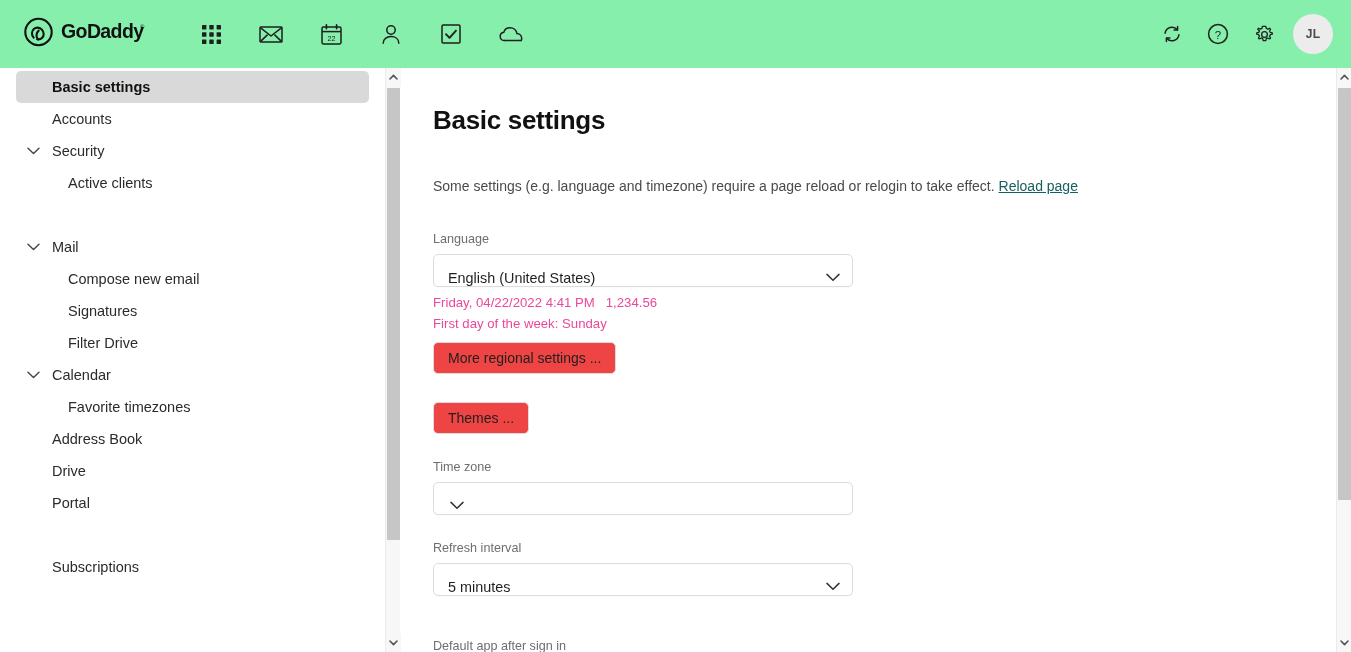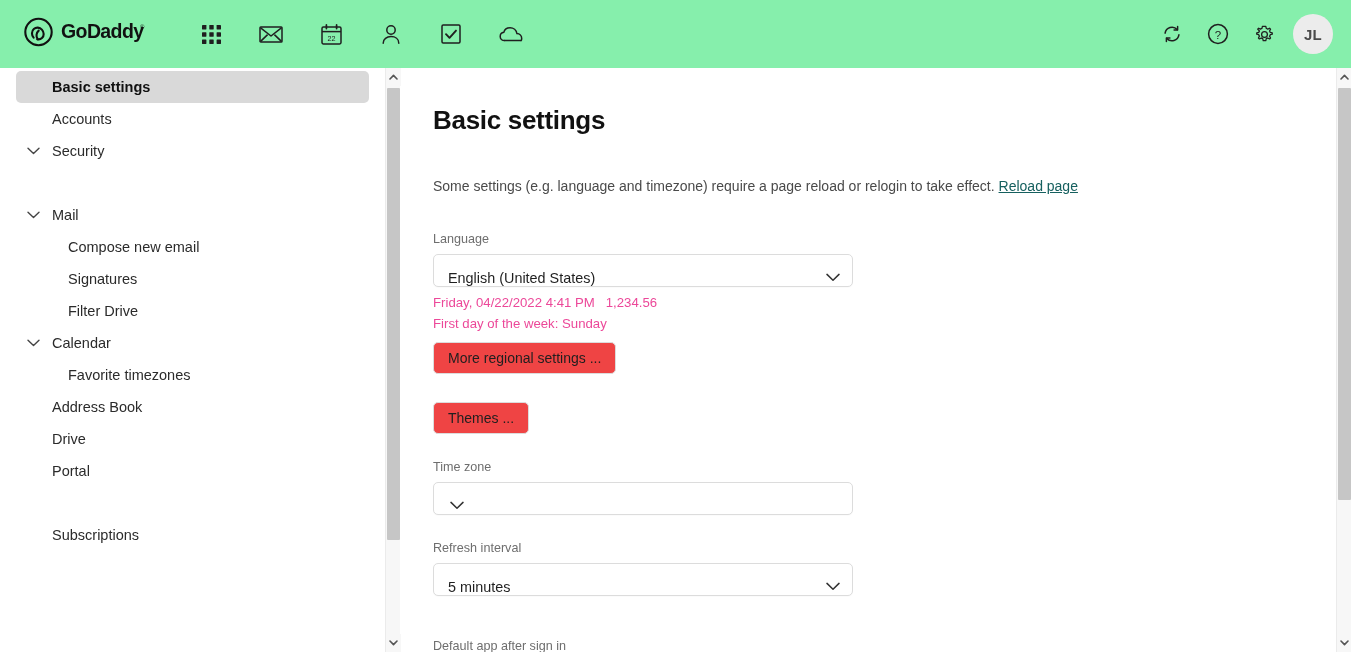--- a/index.html
+++ b/index.html
@@ -58,21 +58,21 @@
     border-radius: 50%;
     cursor: pointer;
     background: transparent;
     border: none;
   }
   .avatar {
     width: 40px; height: 40px;
     border-radius: 50%;
     background: #ececec;
     display: flex; align-items: center; justify-content: center;
-    font-size: 15px;
+    font-size: 12px;
     font-weight: 600;
     color: #4a4a4a;
     letter-spacing: 0.3px;
     margin-left: 6px;
     cursor: pointer;
     user-select: none;
   }
 
   
   .body-region {
@@ -362,20 +362,23 @@
           <span class="nav-label">Accounts</span>
         </div>
         <div class="nav-item lvl0">
           <span class="nav-caret">
             <svg width="13" height="8" viewBox="0 0 13 8" aria-hidden="true">
               <path d="M1 1.2 L6.5 6.4 L12 1.2" fill="none" stroke="#444444" stroke-width="1.4" stroke-linecap="round" stroke-linejoin="round"></path>
             </svg>
           </span>
           <span class="nav-label">Security</span>
         </div>
+        <div class="nav-item lvl1">
+          <span class="nav-label">Active clients</span>
+        </div>
         <div class="nav-item lvl0 nav-gap-big">
           <span class="nav-caret">
             <svg width="13" height="8" viewBox="0 0 13 8" aria-hidden="true">
               <path d="M1 1.2 L6.5 6.4 L12 1.2" fill="none" stroke="#444444" stroke-width="1.4" stroke-linecap="round" stroke-linejoin="round"></path>
             </svg>
           </span>
           <span class="nav-label">Mail</span>
         </div>
         <div class="nav-item lvl1">
           <span class="nav-label">Compose new email</span>

